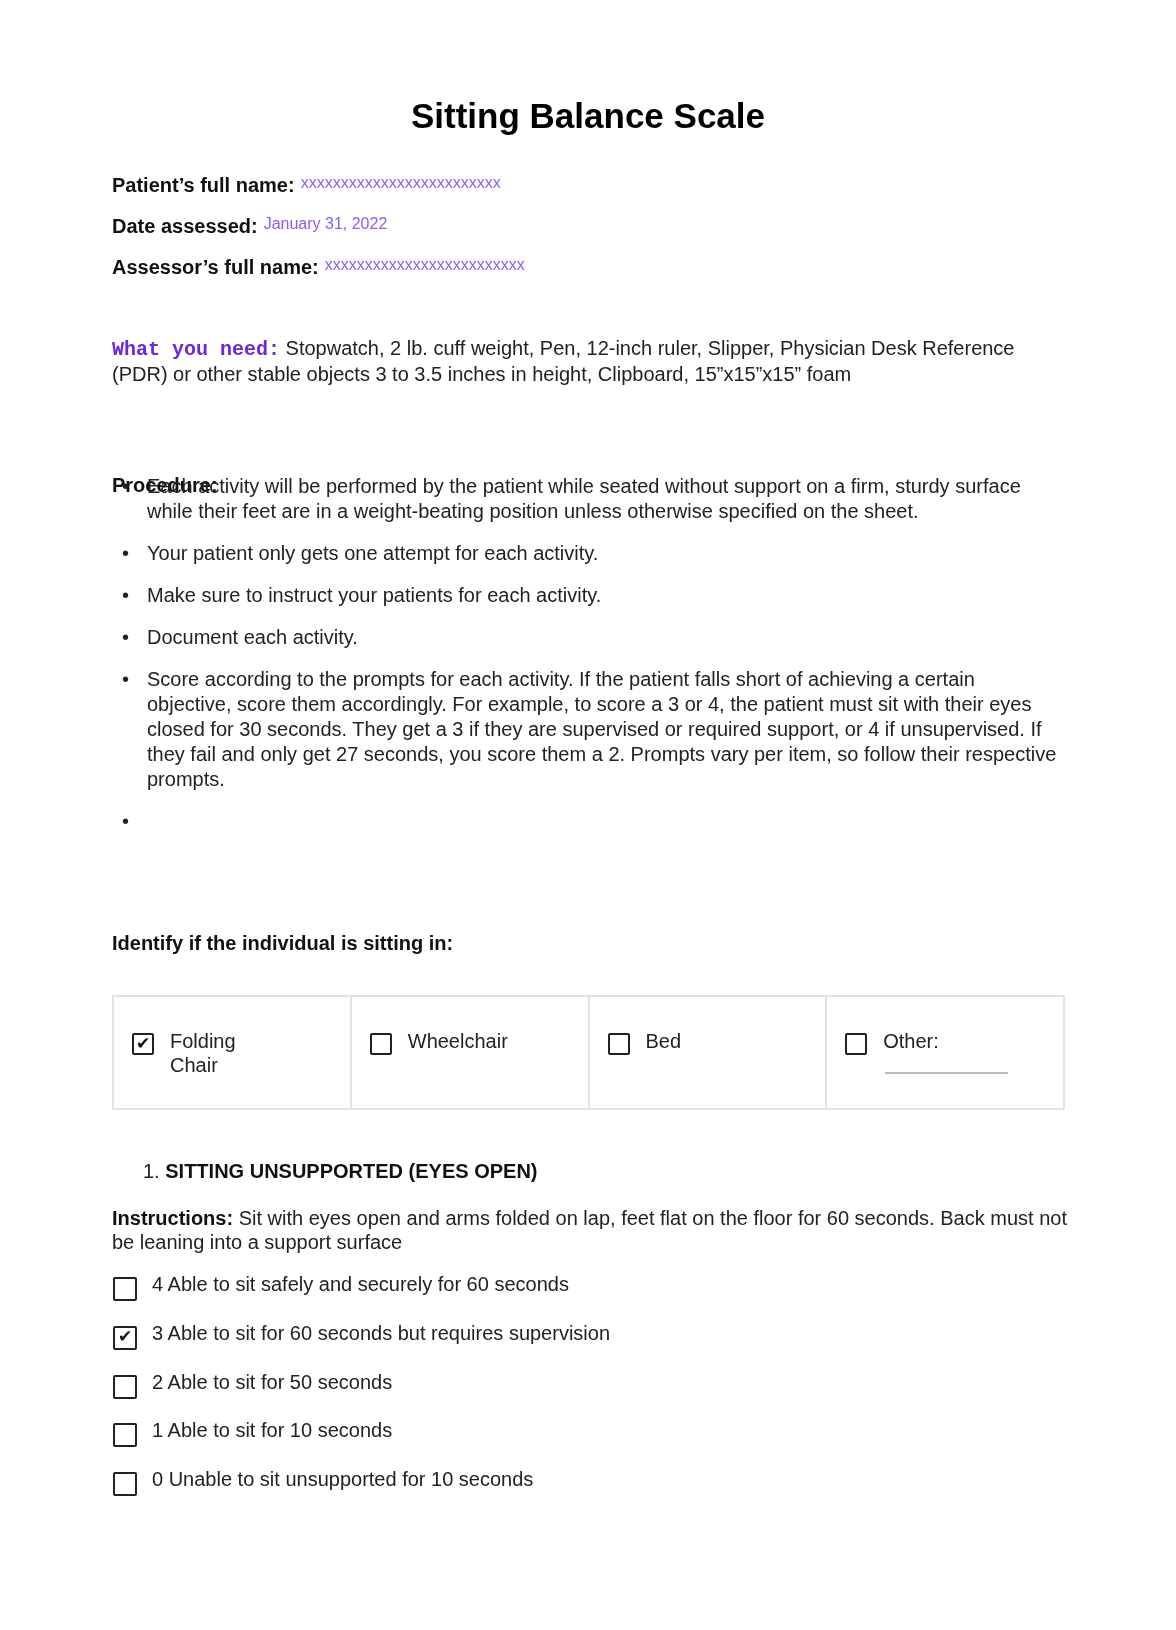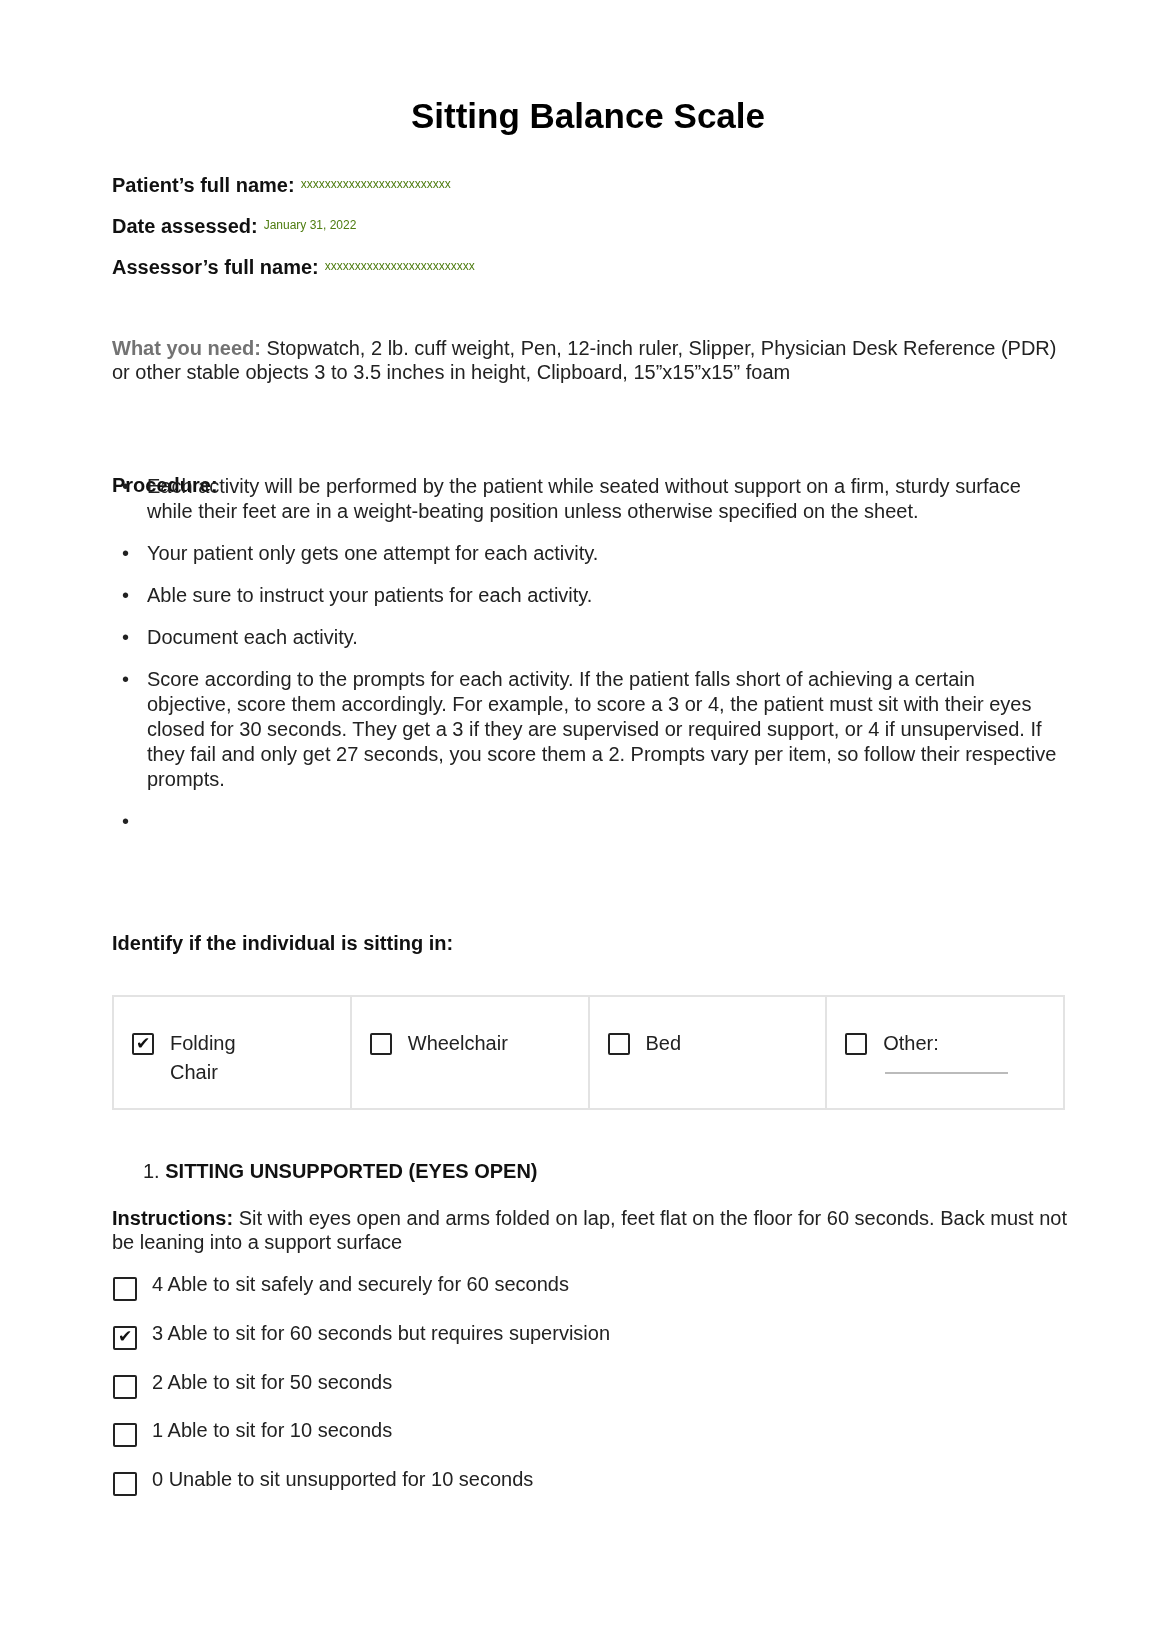--- a/index.html
+++ b/index.html
@@ -6,26 +6,26 @@
     body {
       width: 1176px; height: 1630px; position: relative; overflow: hidden;
       font-family: "Liberation Sans", sans-serif; color: #1a1a1a;
     }
     .title {
       position: absolute; top: 96px; left: 0; width: 1176px; text-align: center;
       font-size: 35px; font-weight: bold; color: #000;
     }
     .field { position: absolute; left: 112px; font-size: 20px; }
     .field .lbl { font-weight: bold; color: #111; }
-    .field .val { font-size: 12px; color: #4d7c0f; margin-left: 6px; vertical-align: 4px; text-align: right; }
+    .field .val { font-size: 16px; color: #8b5cf6; margin-left: 6px; vertical-align: 4px; text-align: right; }
     .need {
       position: absolute; top: 336px; left: 112px; width: 960px;
       font-size: 20px; line-height: 24px; color: #222;
     }
-    .need b { color: #737373; }
+    .need b { color: #6d28d9; font-family: Liberation Mono, monospace; }
     .proc-head { position: absolute; top: 428px; left: 112px; font-size: 20px; font-weight: bold; color: #111; margin-top: 46px; }
     ul.bullets {
       position: absolute; top: 474px; left: 112px; width: 950px; margin: 0; padding: 0;
       list-style: none; font-size: 20px; line-height: 25px; color: #222;
     }
     ul.bullets li { position: relative; padding-left: 35px; margin-bottom: 17px; }
     ul.bullets li .dot { position: absolute; left: 10px; top: 0; }
     .identify { position: absolute; top: 932px; left: 112px; font-size: 20px; font-weight: bold; color: #111; }
     .seat-table {
       position: absolute; top: 995px; left: 112px; width: 953px; height: 115px;
@@ -35,21 +35,21 @@
       flex: 1; border-right: 2px solid #e3e3e3; position: relative;
       padding: 34px 0 0 18px; box-sizing: border-box;
     }
     .seat-cell:last-child { border-right: none; }
     .cb {
       display: inline-block; width: 22px; height: 22px; border: 2px solid #222;
       box-sizing: border-box; vertical-align: top; text-align: center;
       font-size: 17px; line-height: 18px; color: #111; border-radius: 2px;
     }
     .seat-cell .cb { position: absolute; left: 18px; top: 36px; }
-    .seat-label { position: absolute; left: 56px; top: 32px; font-size: 20px; line-height: 29px; color: #222; }
+    .seat-label { position: absolute; left: 56px; top: 32px; font-size: 20px; line-height: 24px; color: #222; }
     .other-line { position: absolute; left: 58px; top: 75px; width: 123px; border-bottom: 2px solid #bbb; }
     .sec-head { position: absolute; top: 1160px; left: 122px; font-size: 20px; color: #222; margin-left: 21px; }
     .sec-head b { color: #111; }
     .instr {
       position: absolute; top: 1206px; left: 112px; width: 960px;
       font-size: 20px; line-height: 24px; color: #222;
     }
     .instr b { color: #111; }
     .opts { position: absolute; top: 1275px; left: 112px; }
     .opt { position: absolute; left: 0; white-space: nowrap; font-size: 20px; color: #222; }
@@ -73,21 +73,21 @@
 
 <div class="need">
   <b>What you need:</b><span> Stopwatch, 2 lb. cuff weight, Pen, 12-inch ruler, Slipper, Physician Desk Reference (PDR) or other stable objects 3 to 3.5 inches in height, Clipboard, 15”x15”x15” foam</span>
 </div>
 
 <div class="proc-head">Procedure:</div>
 
 <ul class="bullets">
   <li><span class="dot">•</span><span>Each activity will be performed by the patient while seated without support on a firm, sturdy surface while their feet are in a weight-beating position unless otherwise specified on the sheet.</span></li>
   <li><span class="dot">•</span><span>Your patient only gets one attempt for each activity.</span></li>
-  <li><span class="dot">•</span><span>Able sure to instruct your patients for each activity.</span></li>
+  <li><span class="dot">•</span><span>Make sure to instruct your patients for each activity.</span></li>
   <li><span class="dot">•</span><span>Document each activity.</span></li>
   <li><span class="dot">•</span><span>Score according to the prompts for each activity. If the patient falls short of achieving a certain objective, score them accordingly. For example, to score a 3 or 4, the patient must sit with their eyes closed for 30 seconds. They get a 3 if they are supervised or required support, or 4 if unsupervised. If they fail and only get 27 seconds, you score them a 2. Prompts vary per item, so follow their respective prompts.</span></li>
   <li><span class="dot">•</span></li>
 </ul>
 
 <div class="identify">Identify if the individual is sitting in:</div>
 
 <div class="seat-table">
   <div class="seat-cell">
     <span class="cb">✔</span>

